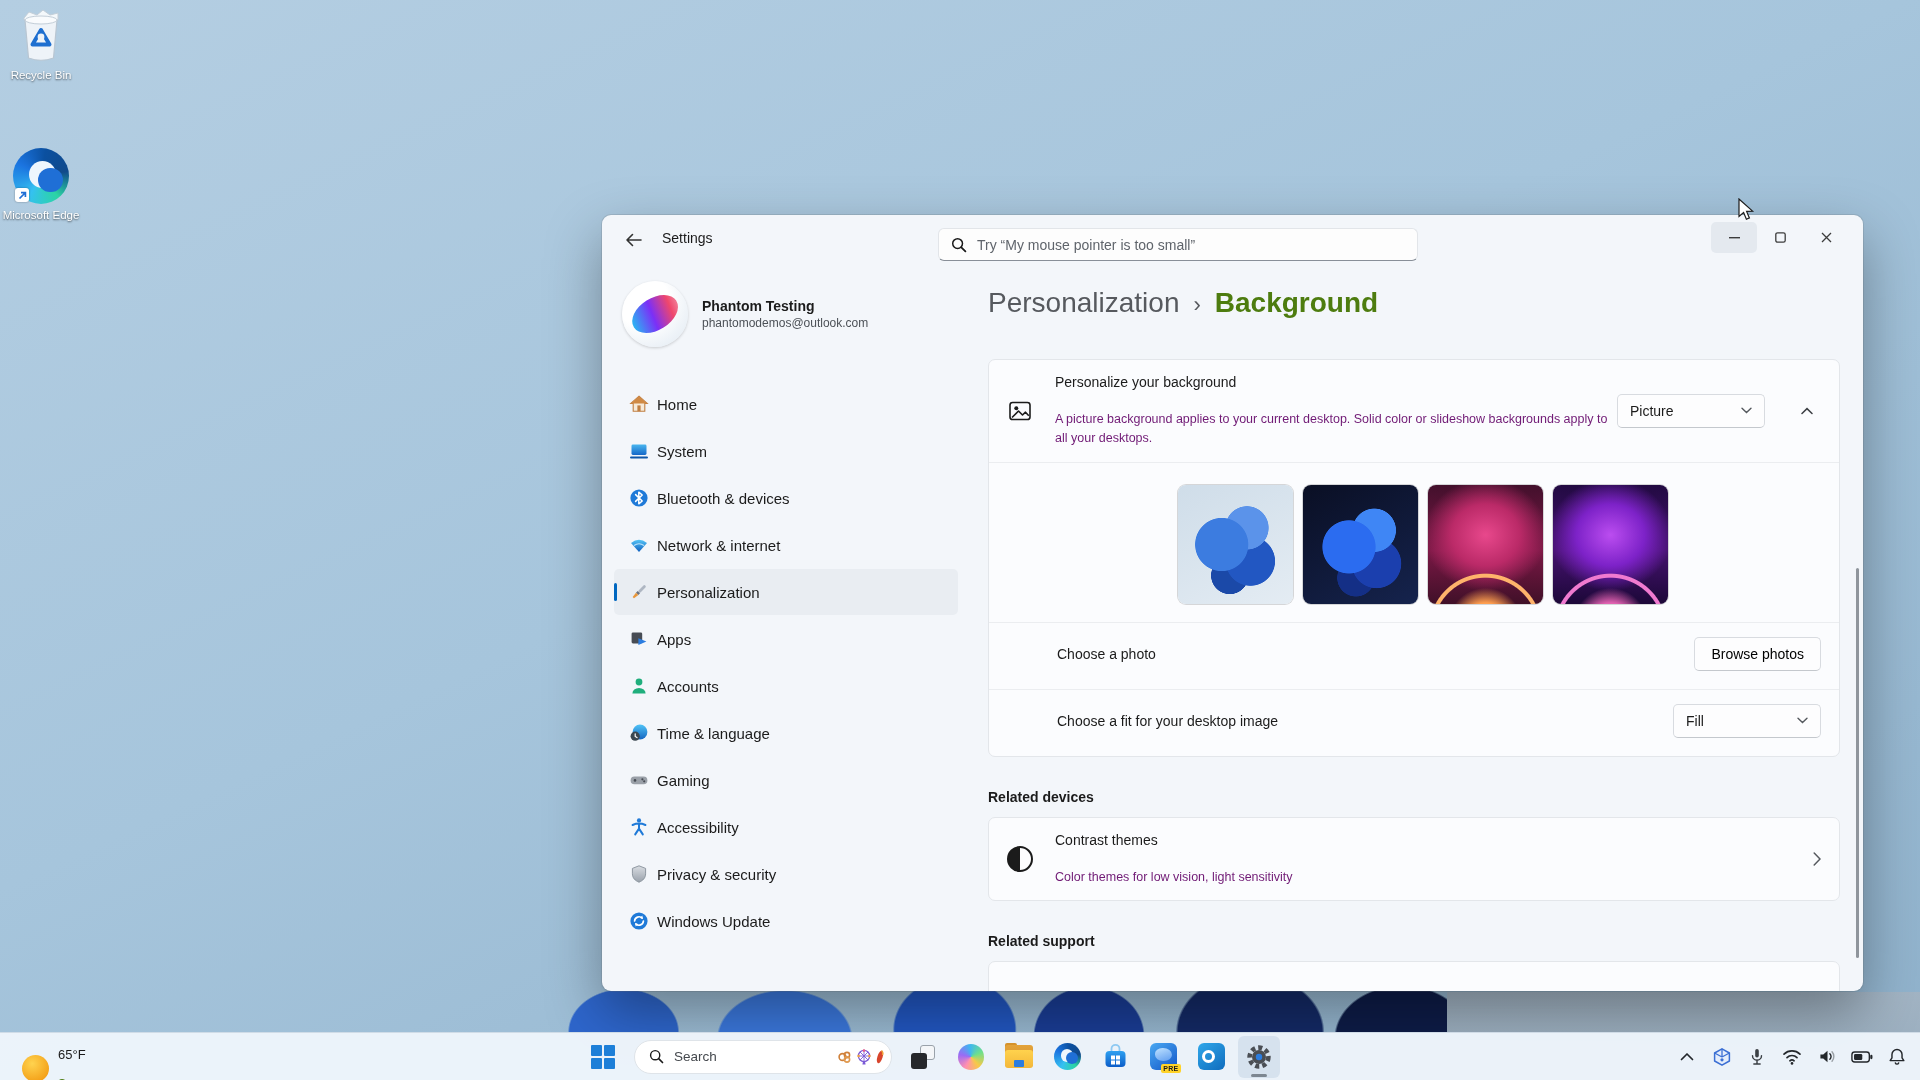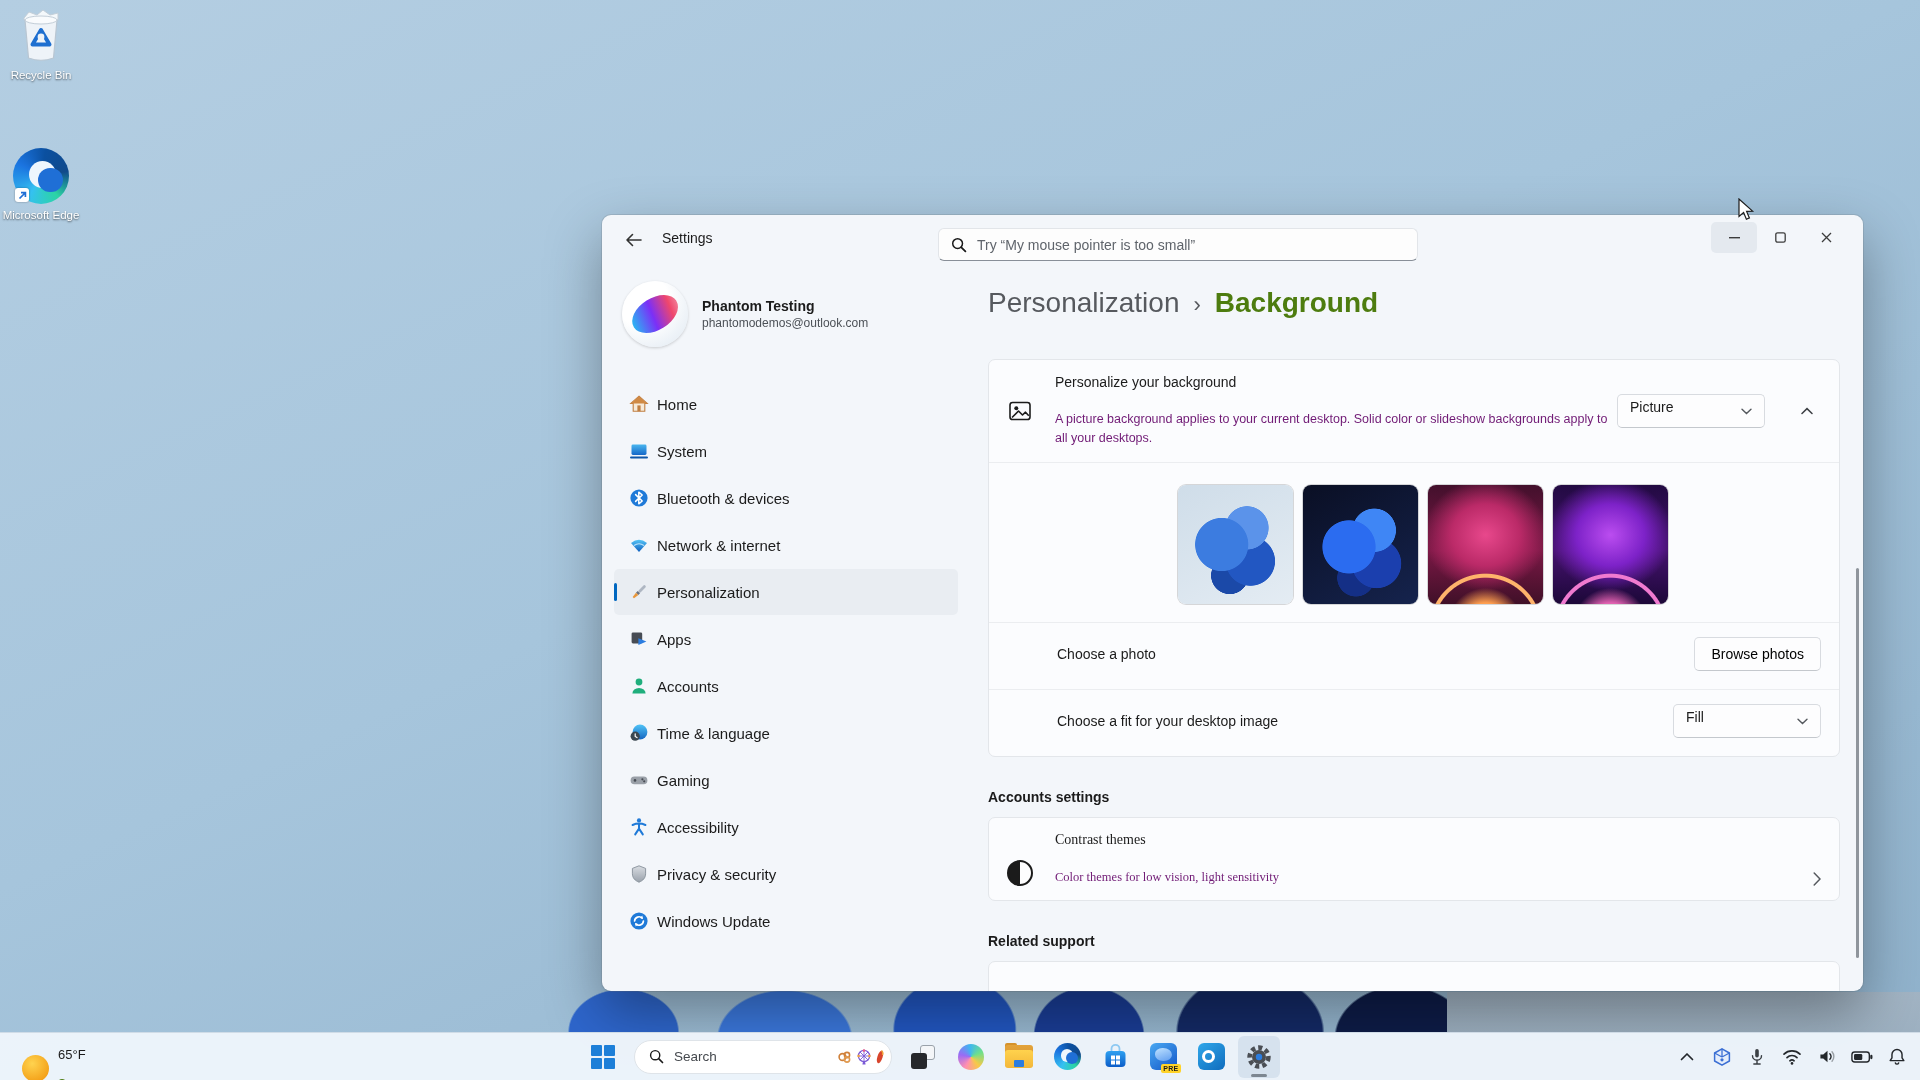--- a/index.html
+++ b/index.html
@@ -94,23 +94,23 @@
 
   .content{ margin:40px 23px 0 18px; }
   .card-group{ background:#fbfcfe; border:1px solid #e3e6ea; border-radius:7px; overflow:hidden; }
   .row{ display:flex; align-items:center; padding:14px 18px; }
   .row + .row, .subrow{ border-top:1px solid #ebedf0; }
   .row-head{ min-height:88px; }
   .lead-ico{ width:26px; height:26px; margin-right:22px; flex:0 0 26px; }
   .row-texts{ flex:1; }
   .row-title{ font-size:14px; color:#1b1b1b; }
   .row-desc{ font-size:12.5px; color:#701a75; line-height:1.5; margin-top:20px; max-width:640px; }
-  .select-ctl{ display:flex; align-items:flex-end; justify-content:space-between; width:148px; height:34px;
+  .select-ctl{ display:flex; align-items:center; justify-content:space-between; width:148px; height:34px;
     background:#fdfdfe; border:1px solid #d8dbe0; border-bottom-color:#c4c8cd; border-radius:5px;
-    padding:12px 12px; font-size:14px; }
+    padding:0 12px; font-size:14px; }
   .expander-chevron{ margin-left:28px; width:28px; display:flex; justify-content:center; }
 
   .subrow{ padding:14px 18px 18px 68px; }
   .subrow-label{ font-size:14px; }
   .thumbs{ display:flex; gap:10px; margin:8px 0 0 121px; }
   .thumb{ width:115px; height:119px; border-radius:8px; box-shadow:0 0 0 1px rgba(0,0,0,.15); }
   .thumb.t1{ background:
       radial-gradient(circle 27px at 38% 50%, #3c7ce0 97%, transparent),
       radial-gradient(circle 22px at 60% 36%, #5b93ea 97%, transparent),
       radial-gradient(circle 25px at 63% 64%, #2257c2 97%, transparent),
@@ -131,21 +131,21 @@
       radial-gradient(circle 58px at 50% 122%, transparent 0 52px, #f07ad0 53px 56px, transparent 57px),
       radial-gradient(circle 50px at 50% 118%, #ffc2e2 0%, #e060b0 45%, transparent 75%),
       radial-gradient(ellipse 62px 56px at 50% 42%, #bb4df0 0%, #7d22c8 55%, transparent 100%),
       linear-gradient(180deg,#220a42 0%,#45126e 55%,#1c0838 100%); }
 
   .btn{ height:34px; padding:0 16px; display:flex; align-items:center; font-size:14px;
     background:#fdfdfe; border:1px solid #d8dbe0; border-bottom-color:#c4c8cd; border-radius:5px; }
 
   .section-heading{ font-size:14px; font-weight:bold; margin:32px 0 12px 0; }
   .single-card{ background:#fbfcfe; border:1px solid #e3e6ea; border-radius:7px; display:flex;
-    align-items:flex-end; padding:14px 18px; min-height:82px;font-family:Liberation Serif, serif; }
+    align-items:center; padding:14px 18px; min-height:82px; }
   .contrast-ico{ width:26px; height:26px; border-radius:50%; border:2.5px solid #1b1b1b;
     background:linear-gradient(90deg,#1b1b1b 0 50%, #fdfdfe 50%); margin-right:22px; flex:0 0 26px; }
   .partial-card{ background:#fbfcfe; border:1px solid #e3e6ea; border-radius:7px; height:60px; margin-top:12px; }
 
   .win-scrollbar{ position:absolute; right:4px; top:305px; width:3px; height:390px;
     background:#8f959c; border-radius:2px; }
 
   
   .cursor{ position:absolute; left:1737px; top:198px; z-index:60; }
 
@@ -489,21 +489,21 @@
           <div class="subrow-label">Choose a fit for your desktop image</div>
           <div class="select-ctl">
             <span>Fill</span>
             <svg width="11" height="7" viewBox="0 0 11 7">
                 <path d="M1 1.2 L5.5 5.6 L10 1.2" stroke="#55595e" stroke-width="1.4" fill="none" stroke-linecap="round"></path>
               </svg>
           </div>
         </div>
       </div>
 
-      <div class="section-heading">Accounts settings</div>
+      <div class="section-heading">Related devices</div>
 
       <div class="single-card">
         <span class="contrast-ico"></span>
         <div class="row-texts">
           <div class="row-title">Contrast themes</div>
           <div class="row-desc">Color themes for low vision, light sensitivity</div>
         </div>
         <svg width="8" height="14" viewBox="0 0 8 14">
             <path d="M1.2 1 L7 7 L1.2 13" stroke="#55595e" stroke-width="1.5" fill="none" stroke-linecap="round"></path>
           </svg>

